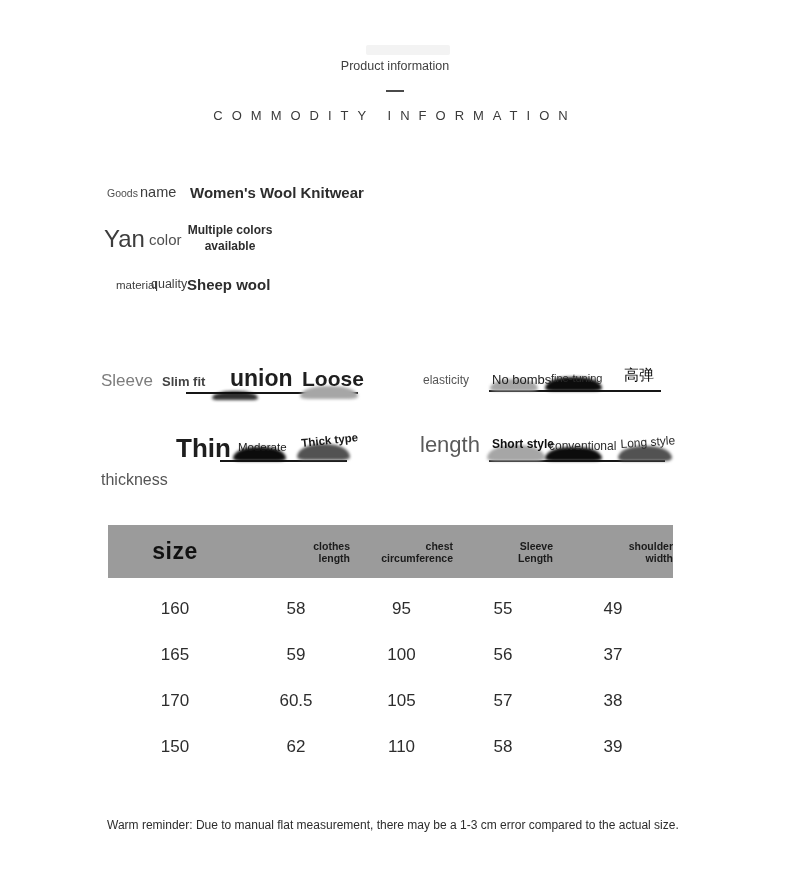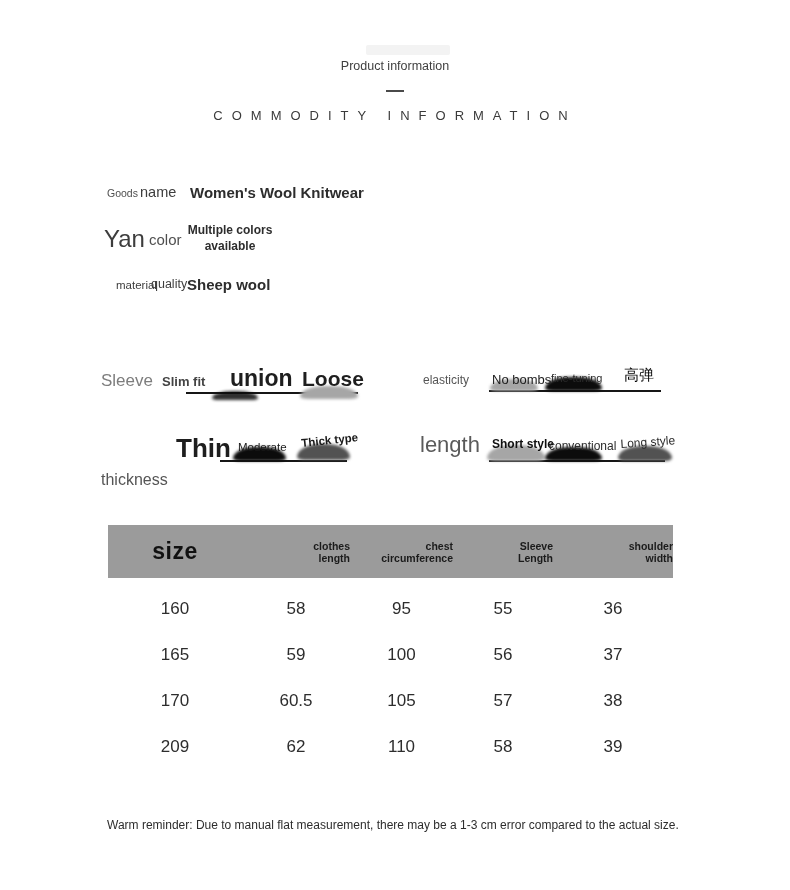--- a/index.html
+++ b/index.html
@@ -90,38 +90,38 @@
       <div class="c3 hcell pre">Sleeve
 Length</div>
       <div class="c4 hcell pre">shoulder
 width</div>
     </div>
     <div class="t-row" style="margin-top:8px;">
       <div class="c0 cell">160</div>
       <div class="c1 cell">58</div>
       <div class="c2 cell">95</div>
       <div class="c3 cell">55</div>
-      <div class="c4 cell">36</div>
+      <div class="c4 cell">49</div>
     </div>
     <div class="t-row">
       <div class="c0 cell">165</div>
       <div class="c1 cell">59</div>
       <div class="c2 cell">100</div>
       <div class="c3 cell">56</div>
       <div class="c4 cell">37</div>
     </div>
     <div class="t-row">
       <div class="c0 cell">170</div>
       <div class="c1 cell">60.5</div>
       <div class="c2 cell">105</div>
       <div class="c3 cell">57</div>
       <div class="c4 cell">38</div>
     </div>
     <div class="t-row">
-      <div class="c0 cell">209</div>
+      <div class="c0 cell">150</div>
       <div class="c1 cell">62</div>
       <div class="c2 cell">110</div>
       <div class="c3 cell">58</div>
       <div class="c4 cell">39</div>
     </div>
   </div>
 
   <div class="abs txt" style="left:107px;top:818px;font-size:12px;color:#2d2d2d;">Warm reminder: Due to manual flat measurement, there may be a 1-3 cm error compared to the actual size.</div>
 
 </div>

